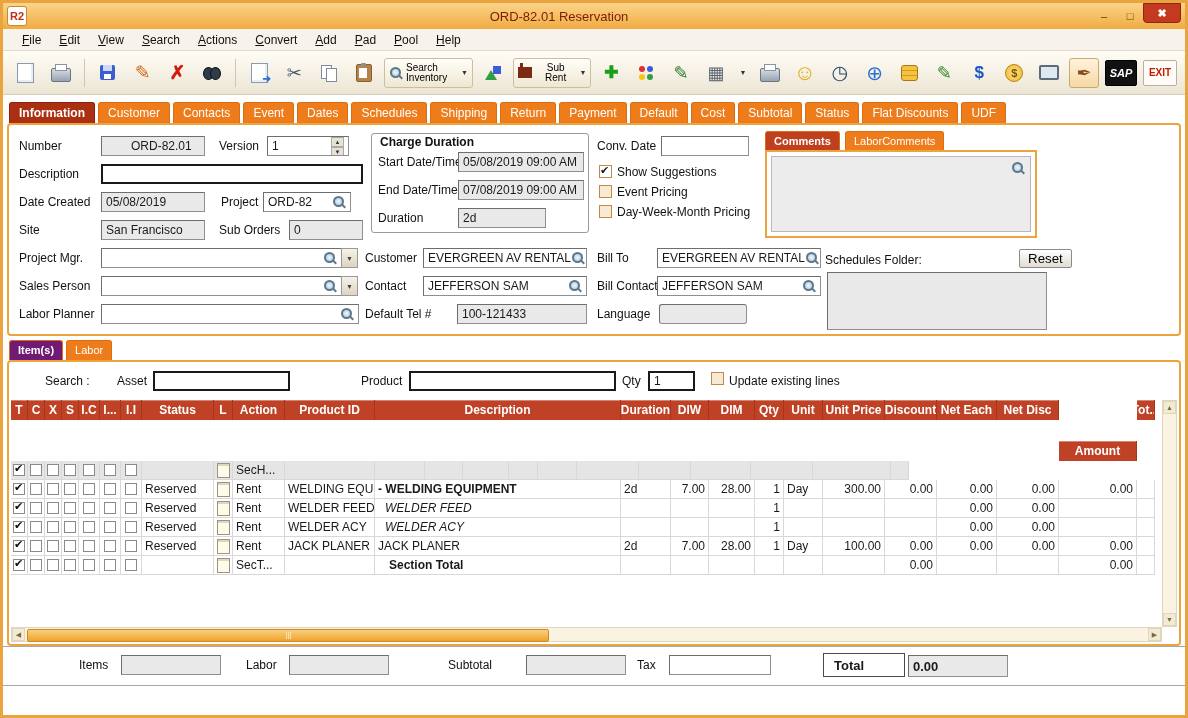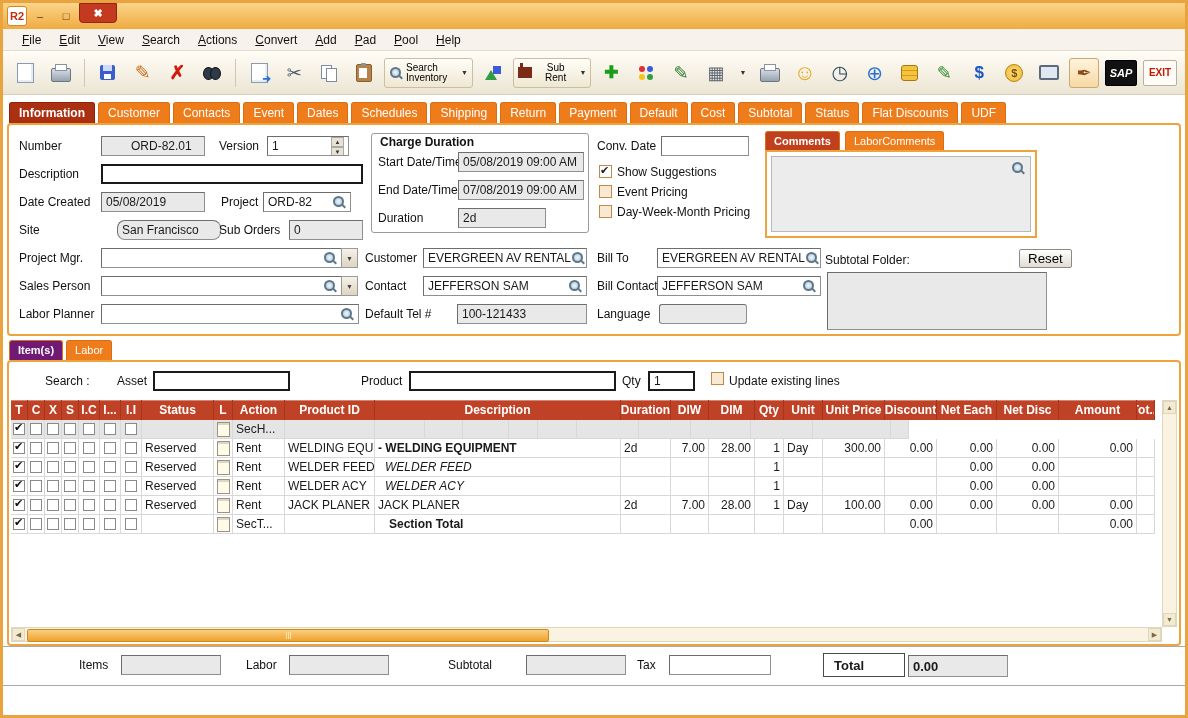--- a/index.html
+++ b/index.html
@@ -129,20 +129,21 @@
              padding-left:10px;font-weight:bold;font-size:13px;}
   .bold{font-weight:bold;}
 </style>
 </head>
 <body>
 
 <div class="window">
 
   <div class="titlebar">
     <span class="appico">R2</span>
+    <span class="wtitle">ORD-82.01 Reservation</span>
     <span class="wbtn">–</span>
     <span class="wbtn">□</span>
     <span class="wbtn close">✖</span>
   </div>
 
   <div class="menubar">
     <span class="menu-item">File</span>
     <span class="menu-item">Edit</span>
     <span class="menu-item">View</span>
     <span class="menu-item">Search</span>
@@ -294,21 +295,21 @@
     <div class="fld ro" style="left:92px;top:67px;width:104px;">
         <span>05/08/2019</span>
       </div>
     <span class="lbl" style="left:212px;top:70px;">Project</span>
     <div class="fld" style="left:254px;top:67px;width:88px;">
         <span>ORD-82</span>
         <span class="mag"></span>
       </div>
 
     <span class="lbl" style="left:10px;top:98px;">Site</span>
-    <div class="fld ro" style="left:108px;top:95px;width:104px;border-radius:8px;">
+    <div class="fld ro" style="left:92px;top:95px;width:104px;">
         <span>San Francisco</span>
       </div>
     <span class="lbl" style="left:210px;top:98px;">Sub Orders</span>
     <div class="fld ro" style="left:280px;top:95px;width:74px;">
         <span>0</span>
       </div>
 
     <span class="lbl" style="left:10px;top:126px;">Project Mgr.</span>
     <div class="fld" style="left:92px;top:123px;width:241px;">
         <span></span>
@@ -392,21 +393,21 @@
         <span></span>
       </div>
 
     <span class="subtab active" style="position:absolute;left:756px;top:6px;">Comments</span>
     <span class="subtab" style="position:absolute;left:836px;top:6px;">LaborComments</span>
     <div class="combox" style="left:756px;top:25px;width:272px;height:88px;">
       <div class="com-inner"><span></span>
         <span class="mag" style="position:absolute;right:5px;top:4px;"></span>
       </div>
     </div>
-    <span class="lbl" style="left:816px;top:128px;">Subtotal Folder:</span>
+    <span class="lbl" style="left:816px;top:128px;">Schedules Folder:</span>
     <button class="resetbtn" style="left:1010px;top:124px;">Reset</button>
     <div class="fld ro" style="left:818px;top:147px;width:220px;height:58px;align-items:flex-start;"></div>
   </div>
 
   <div class="abs" style="left:6px;top:337px;display:flex;gap:3px;">
     <span class="subtab active" style="height:19px;line-height:19px;background:#701a75;">Item(s)</span>
     <span class="subtab" style="height:19px;line-height:19px;">Labor</span>
   </div>
 
   <div class="panel" style="left:4px;top:357px;width:1174px;height:286px;">
@@ -442,21 +443,21 @@
           <div class="th" style="width: 246px;">Description</div>
           <div class="th" style="width: 50px;">Duration</div>
           <div class="th" style="width: 38px;">DIW</div>
           <div class="th" style="width: 46px;">DIM</div>
           <div class="th" style="width: 29px;">Qty</div>
           <div class="th" style="width: 39px;">Unit</div>
           <div class="th" style="width: 62px;">Unit Price</div>
           <div class="th" style="width: 52px;">Discount</div>
           <div class="th" style="width: 60px;">Net Each</div>
           <div class="th" style="width: 62px;">Net Disc</div>
-          <div class="th" style="width: 78px;">Amount</div>
+          <div class="th" style="width: 78px; margin-top: 41px;">Amount</div>
           <div class="th" style="width: 18px;">Tot...</div>
         </div>
       <div>
           <div class="trow tr-tint">
             <div class="td chk" style="width: 17px;">
               <span class="gcb on"></span>
             </div>
             <div class="td chk" style="width: 17px;">
               <span class="gcb"></span>
             </div>

